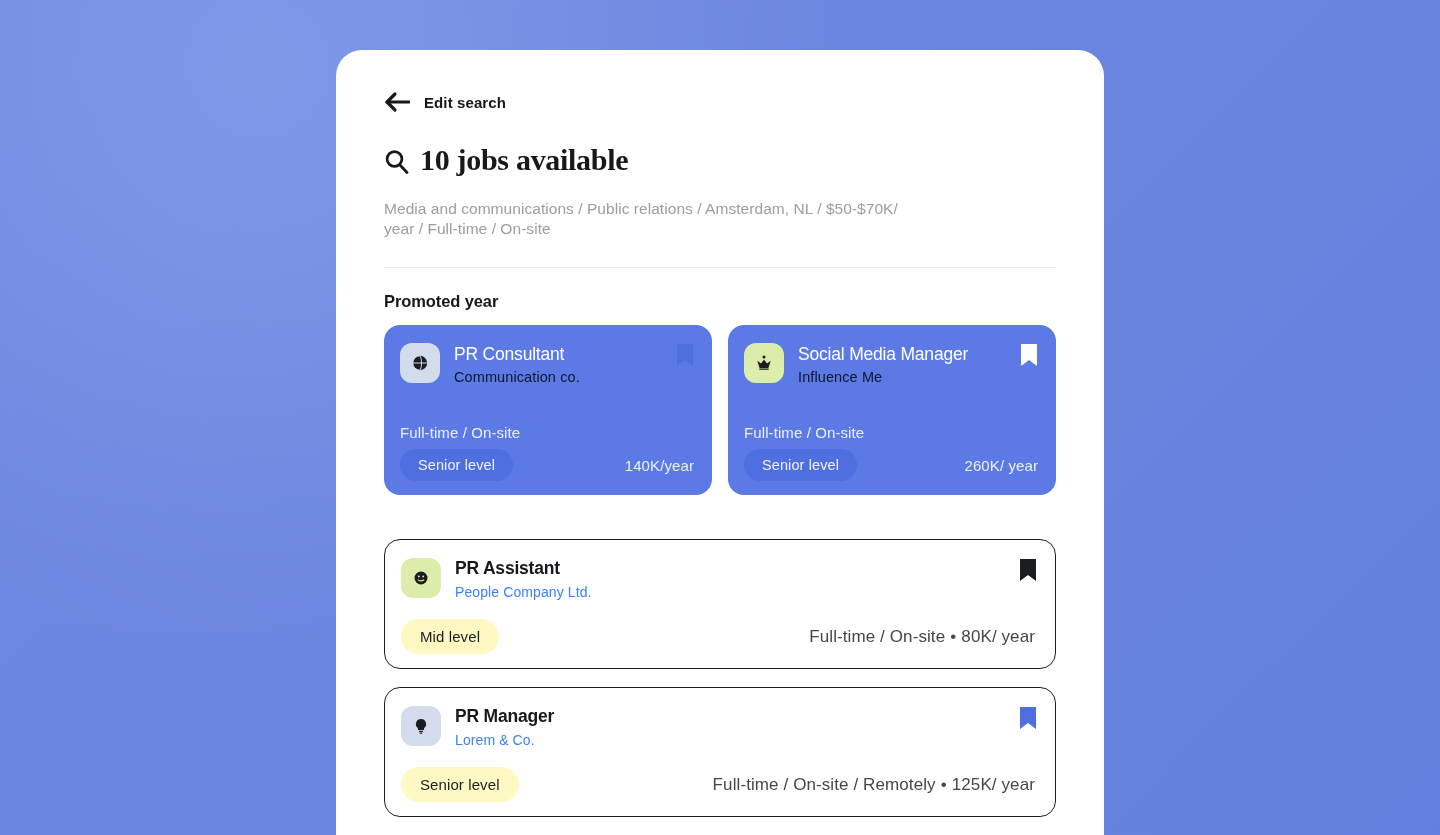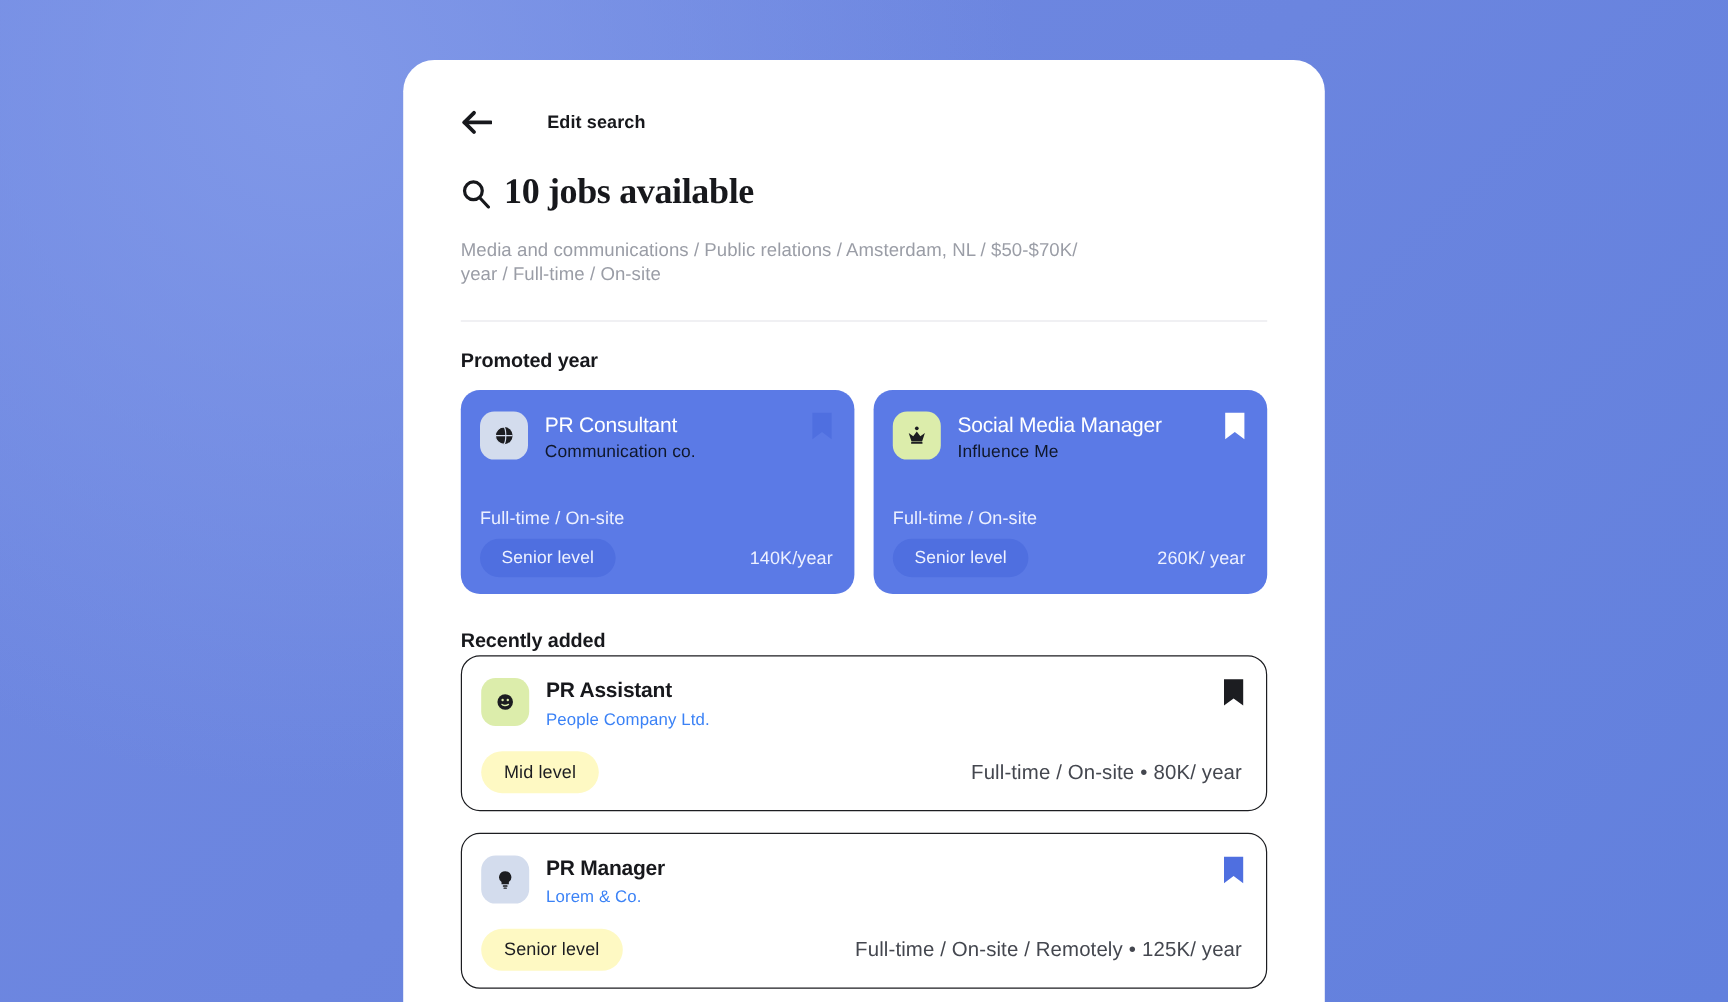--- a/index.html
+++ b/index.html
@@ -42,21 +42,20 @@
     gap: 14px;
     height: 62px;
     padding-top: 42px;
   }
   .back-arrow { width: 26px; height: 22px; display: block; flex: none; }
   .edit-search-label {
     font-size: 15px;
     font-weight: 700;
     color: #17181c;
     letter-spacing: .1px;
-    margin-left: 32px;
   }
 
   .results-title-row {
     display: flex;
     align-items: center;
     gap: 11px;
     margin-top: 31px;
   }
   .search-icon { width: 25px; height: 25px; display: block; flex: none; margin-top: 2px; }
   .results-title {
@@ -171,21 +170,21 @@
     font-size: 14.5px;
     letter-spacing: .1px;
   }
   .promo-salary {
     font-size: 15px;
     color: #ecf0ff;
     letter-spacing: .1px;
   }
 
   
-  .recent-list { margin-top: 2px; display: flex; flex-direction: column; gap: 18px; }
+  .recent-list { margin-top: 14px; display: flex; flex-direction: column; gap: 18px; }
   .recent-card {
     border: 1.4px solid #1c1d21;
     border-radius: 16px;
     background: #fff;
     padding: 18px 20px 16px 16px;
     position: relative;
     height: 130px;
   }
   .recent-top { display: flex; align-items: flex-start; gap: 14px; }
   .recent-job-title {
@@ -308,21 +307,20 @@
           <div class="promo-bottom">
             <span class="pill-blue">Senior level</span>
             <span class="promo-salary">260K/ year</span>
           </div>
         </div>
 
       </div>
     </div>
 
     <div class="section-recent">
-      <h2 class="section-title">Recently added</h2>
 
       <div class="recent-list">
 
         <div class="recent-card">
           <div class="recent-top">
             <span class="avatar avatar-green">
               <svg viewBox="0 0 20 20" fill="none">
                 <circle cx="10" cy="10" r="7.2" fill="#1c1d21"></circle>
                 <circle cx="7.6" cy="8.2" r="1.1" fill="#dcedab"></circle>
                 <circle cx="12.4" cy="8.2" r="1.1" fill="#dcedab"></circle>

